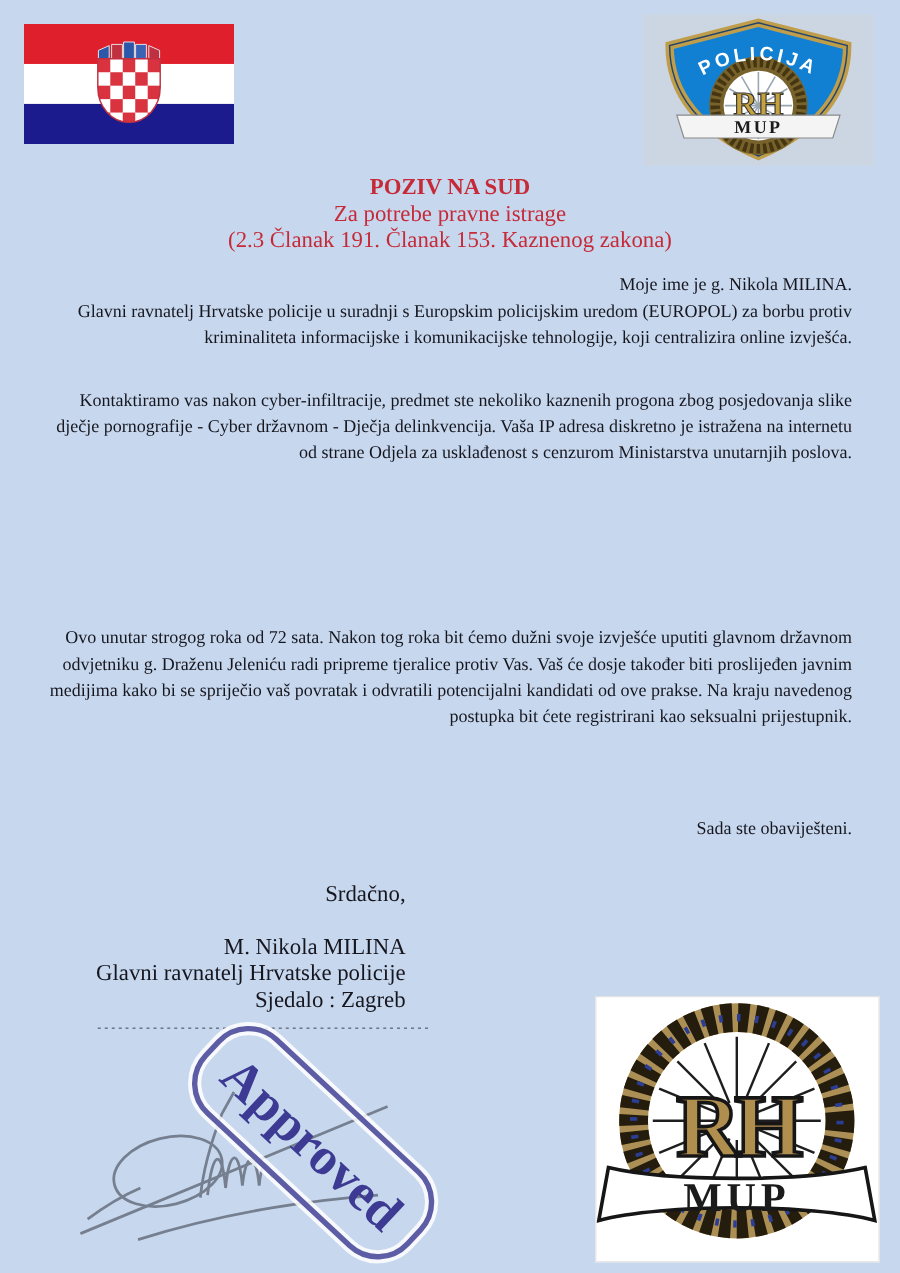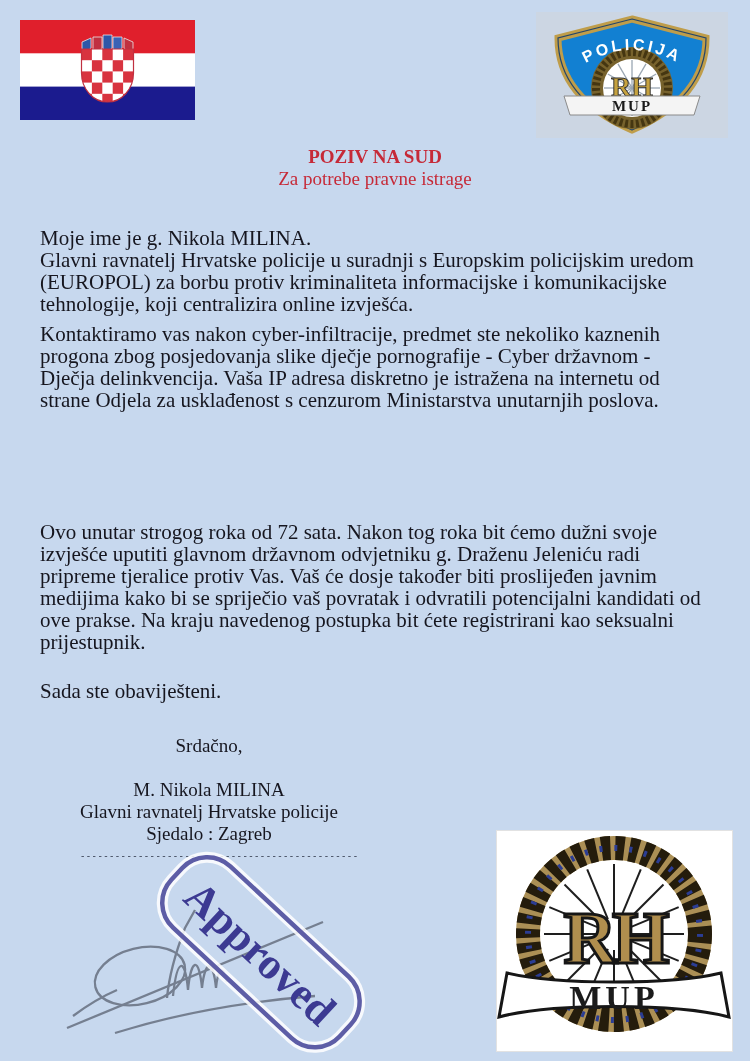--- a/index.html
+++ b/index.html
@@ -7,22 +7,22 @@
     width:750px;height:1061px;
     background:#c7d8ee;
     font-family:"Liberation Serif", serif;
     color:#16161f;
     overflow:hidden;
   }
   .page{position:relative;width:750px;height:1061px;background:#c7d8ee;}
   .abs{position:absolute;}
   .centered{left:0;width:750px;text-align:center;}
   .title-block{font-size:19px;line-height:22px;font-weight:bold;}
-  .para{left:40px;width:670px;text-align:left;font-size:21px;line-height:22px;}
-  .closing{left:80px;font-size:19px;line-height:22px;text-align:center;}
+  .para{left:40px;width:670px;text-align:right;font-size:15px;line-height:22px;}
+  .closing{left:80px;font-size:19px;line-height:22px;text-align:right;}
   .closing .sig-block{margin-top:22px;}
   .divider{left:80px;top:852px;font-family:"Liberation Mono", monospace;font-size:9px;letter-spacing:0.4px;color:#1d2436;}
   .badge-bg{background:#ccd6e3;}
   svg text{font-family:"Liberation Serif", serif;}
   .sans{font-family:"Liberation Sans", sans-serif;}
 </style>
 </head>
 <body>
 
 <div class="page">
@@ -93,20 +93,21 @@
       </text>
       <text x="96" y="84" text-anchor="middle" font-size="28" font-weight="bold" fill="#c6a23f" stroke="#2c2c2c" stroke-width="0.9">RH</text>
       <path d="M28,84 L164,84 L158,103 L34,103 Z" fill="#f4f4f4" stroke="#8a8a8a" stroke-width="1"></path>
       <text x="96" y="99" text-anchor="middle" font-size="15" font-weight="bold" fill="#1a1a1a" letter-spacing="2">MUP</text>
     </svg>
   </div>
 
   <div class="abs centered title-block" style="top:146px;color:#c62a38;">
     <div>POZIV NA SUD</div>
     <div style="font-weight:normal;text-align:center;">Za potrebe pravne istrage</div>
+    <div style="font-weight:normal;">(2.3 Članak 191. Članak 153. Kaznenog zakona)</div>
   </div>
 
   <div class="abs para" style="top:227px;">
     <div>Moje ime je g. Nikola MILINA.</div>
     <div>Glavni ravnatelj Hrvatske policije u suradnji s Europskim policijskim uredom (EUROPOL) za borbu protiv kriminaliteta informacijske i komunikacijske tehnologije, koji centralizira online izvješća.</div>
   </div>
 
   <div class="abs para" style="top:323px;">Kontaktiramo vas nakon cyber-infiltracije, predmet ste nekoliko kaznenih progona zbog posjedovanja slike dječje pornografije - Cyber državnom - Dječja delinkvencija. Vaša IP adresa diskretno je istražena na internetu od strane Odjela za usklađenost s cenzurom Ministarstva unutarnjih poslova.</div>
 
 

